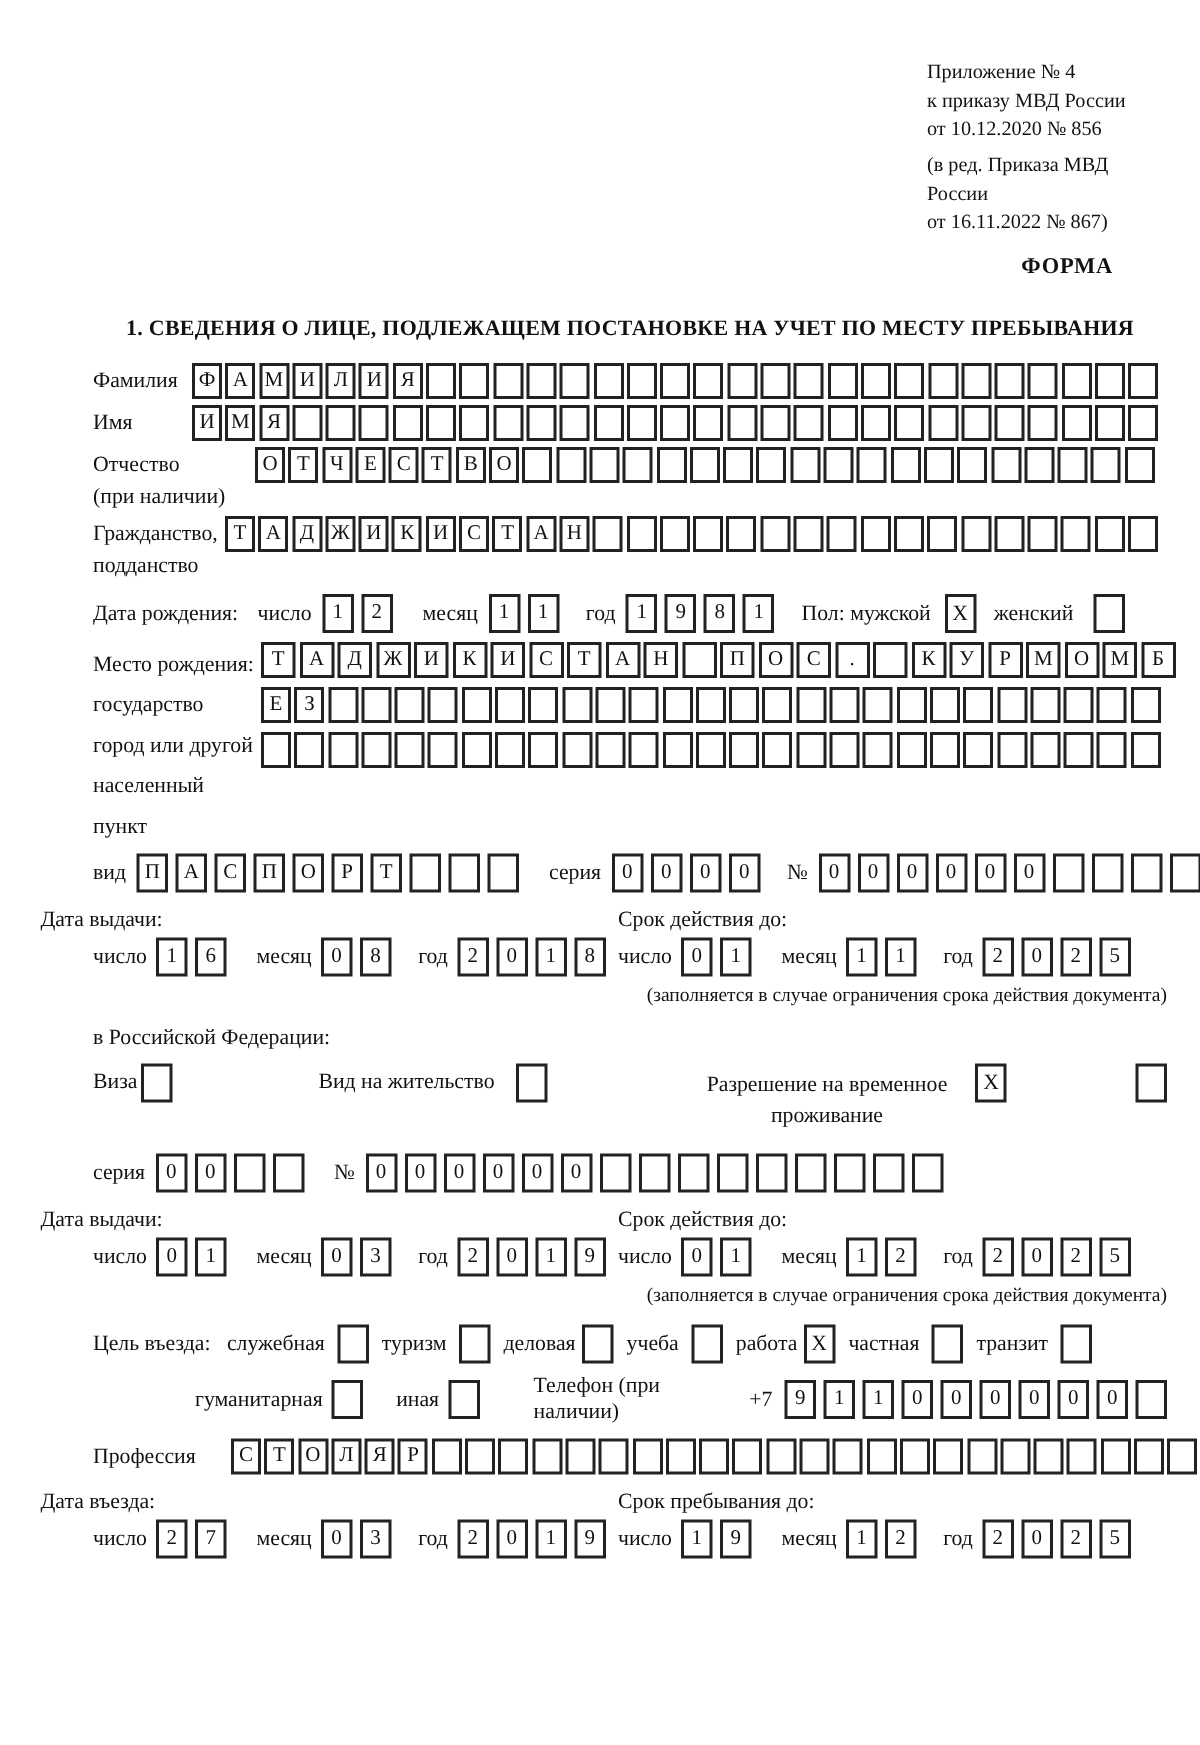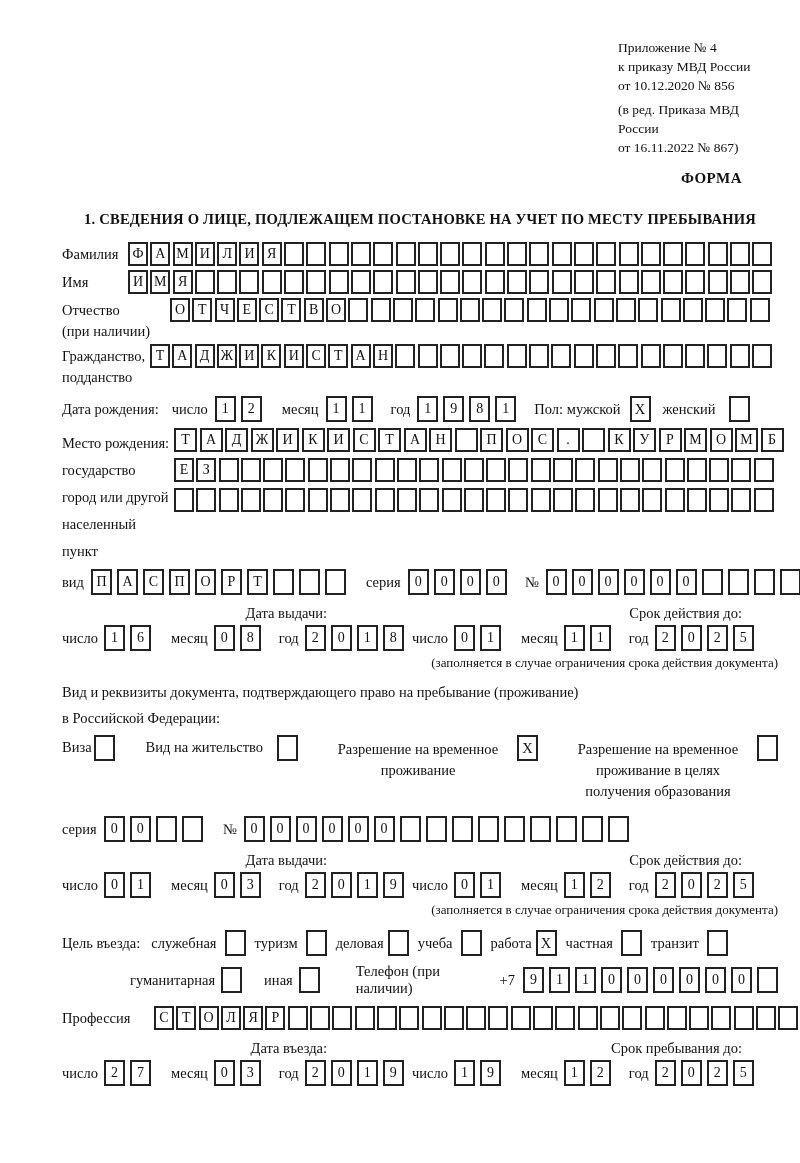--- a/index.html
+++ b/index.html
@@ -40,21 +40,21 @@
   }
   
   .inl { display: flex; align-items: center; }
   .inl > .t { margin-right: 7px; }
   .inl > .boxes { margin-right: 10px; }
   
   .dates { margin-top: 10px; display: flex; }
   .dates .col { }
   .dates .col.l { width: 350px; }
   .dates .col.r { flex: 1; }
-  .dates .dt-title { text-align: right; font-size: 14.5px; margin-bottom: 3px; }
+  .dates .dt-title { text-align: left; font-size: 14.5px; margin-bottom: 3px; }
   .dates .col.l .dt-title { width: 300px; margin-left: -35px; }
   .dates .col.r .dt-title { width: 330px; }
   .dates .dline { display: flex; align-items: center; }
   .dates .dline .t { margin-right: 6px; }
   .dates .dline .boxes { margin-right: 12px; }
   .dnote { text-align: right; font-size: 13px; margin-top: 4px; }
   .center-b { text-align: center; font-weight: bold; font-size: 14.5px; margin-top: 8px; }
   .plain { font-size: 14.5px; margin-top: 8px; line-height: 26px; }
   
   .permits { display: flex; align-items: flex-start; margin-top: 4px; font-size: 14.5px; justify-content: space-between; }
@@ -435,39 +435,37 @@
             <span class="cell">0</span>
             <span class="cell">2</span>
             <span class="cell">5</span>
           </span>
       </div>
       <div class="dnote">(заполняется в случае ограничения срока действия документа)</div>
     </div>
   </div>
 
   <div class="plain">
-    <div>Вид и реквизиты документа, подтверждающего право на пребывание (проживание)</div>
     <div>в Российской Федерации:</div>
   </div>
 
   <div class="permits">
     <span class="pitem">
       <span class="pt">Виза</span>
       <span class="cb" style="margin-left:2px"></span>
     </span>
     <span class="pitem" style="margin-left:18px">
       <span class="pt">Вид на жительство</span>
       <span class="cb" style="margin-left:14px"></span>
     </span>
     <span class="pitem">
       <span class="pt c2">Разрешение на временное проживание</span>
       <span class="cb">X</span>
     </span>
     <span class="pitem">
-      <span class="pt c3">Разрешение на временное проживание в целях получения образования</span>
       <span class="cb"></span>
     </span>
   </div>
 
   <div class="row inl" style="margin-top:14px">
     <span class="t">серия</span>
     <span class="boxes date">
         <span class="cell">0</span>
         <span class="cell">0</span>
         <span class="cell"></span>

